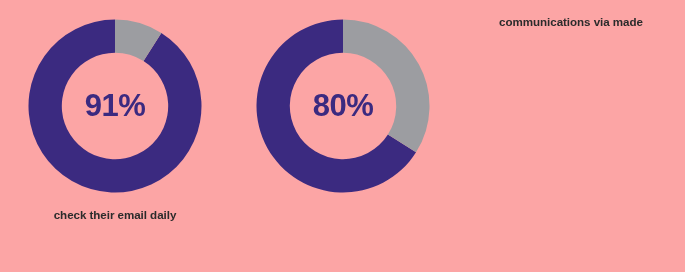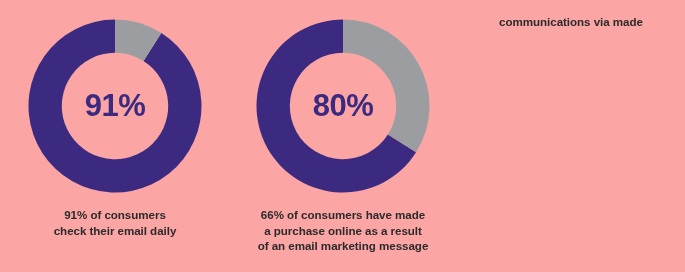--- a/index.html
+++ b/index.html
@@ -92,40 +92,34 @@
     <div class="donut-wrap">
       <svg class="donut-svg" viewBox="0 0 174 174">
         <g>
             <path d="M 133.3490177656832 13.96563444407569 A 86.5 86.5 0 1 1 87 0.5 L 87 33.8025 A 53.1975 53.1975 0 1 0 115.50464592589516 42.083865183106546 Z" fill="#3b2a80"></path>
             <path d="M 87.00000000000003 0.5 A 86.5 86.5 0 0 1 133.3490177656832 13.96563444407569 L 115.50464592589516 42.083865183106546 A 53.1975 53.1975 0 0 0 87.00000000000001 33.8025 Z" fill="#9c9da1"></path>
           </g>
       </svg>
       <div class="donut-center-label">91%</div>
     </div>
     <div class="caption">
-      <span class="caption-line">91% of consumers</span>
       <span class="caption-line">check their email daily</span>
     </div>
   </div>
 
   <div class="stat-card">
     <div class="donut-wrap">
       <svg class="donut-svg" viewBox="0 0 174 174">
         <g>
             <path d="M 160.0343655559243 133.34901776568324 A 86.5 86.5 0 1 1 87 0.5 L 87 33.8025 A 53.1975 53.1975 0 1 0 131.91613481689342 115.5046459258952 Z" fill="#3b2a80"></path>
             <path d="M 87.00000000000003 0.5 A 86.5 86.5 0 0 1 160.0343655559243 133.34901776568324 L 131.91613481689342 115.5046459258952 A 53.1975 53.1975 0 0 0 87.00000000000001 33.8025 Z" fill="#9c9da1"></path>
           </g>
       </svg>
       <div class="donut-center-label">80%</div>
     </div>
-    <div class="caption">
-      <span class="caption-line">66% of consumers have made</span>
-      <span class="caption-line">a purchase online as a result</span>
-      <span class="caption-line">of an email marketing message</span>
-    </div>
   </div>
 
   <div class="stat-card">
     <div class="caption">
       <span class="caption-line">communications via made</span>
     </div>
   </div>
 
 </div>
 

